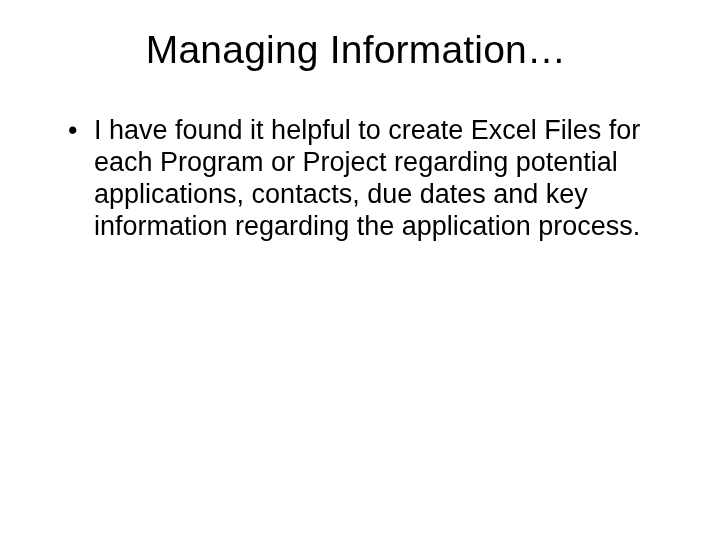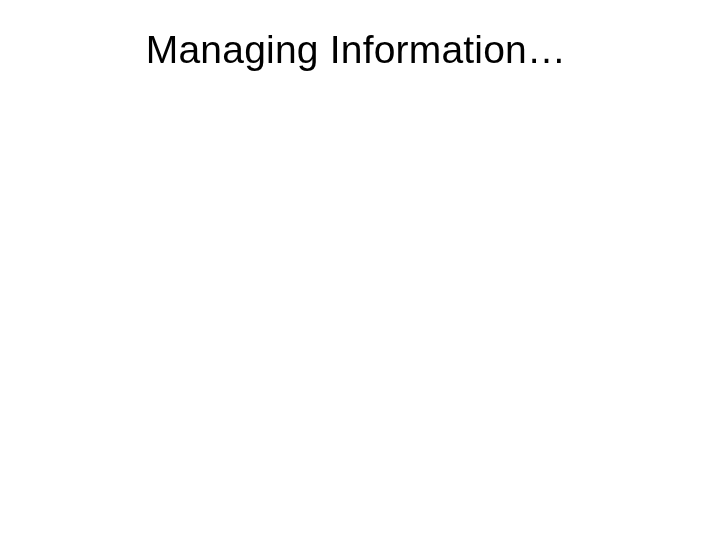--- a/index.html
+++ b/index.html
@@ -44,14 +44,15 @@
     font-size: 27px;
     line-height: 1.19;
   }
 </style>
 </head>
 <body>
 
 <div class="slide">
   <h1 class="title">Managing Information…</h1>
   <ul class="body">
+    <li>I have found it helpful to create Excel Files for each Program or Project regarding potential applications, contacts, due dates and key information regarding the application process.</li>
   </ul>
 </div>
 
 </body></html>

